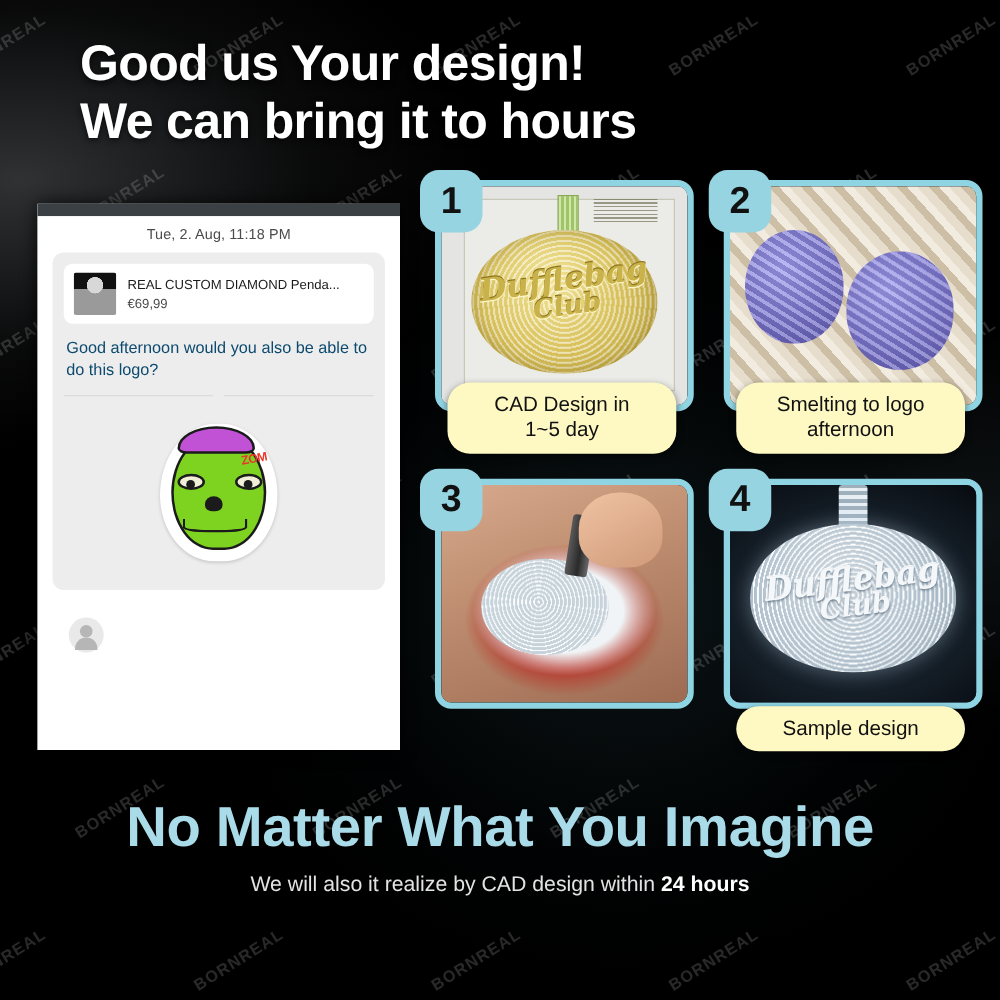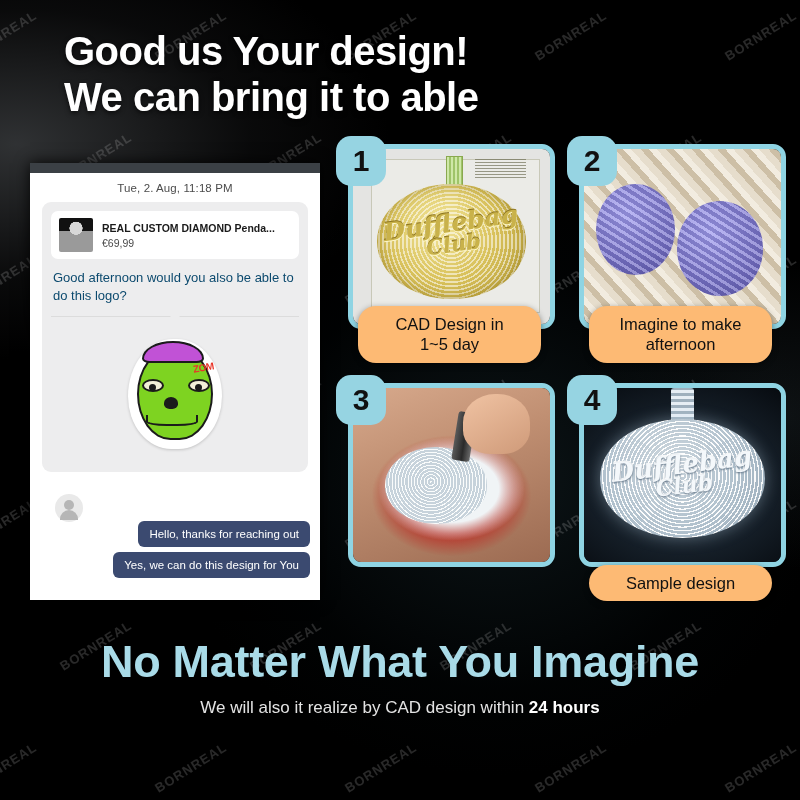--- a/index.html
+++ b/index.html
@@ -58,21 +58,21 @@
     display:flex; gap:9px; align-items:center;
   }
   #prod-thumb {
     width:34px; height:34px; flex:none; border-radius:2px;
     background:
       radial-gradient(circle at 50% 30%, #d8d8d8 0 22%, rgba(0,0,0,0) 23%),
       linear-gradient(#111 0 38%, #9a9a9a 38% 100%);
   }
   #prod-meta { min-width:0; }
   #prod-title {
-    font-size:10.5px; color:#1a1a1a; font-weight:700;
+    font-size:10.5px; color:#1a1a1a; font-weight:400;
     white-space:nowrap; overflow:hidden; text-overflow:clip;
   }
   #prod-price { font-size:10.5px; color:#4a4a4a; margin-top:3px; }
   #msg-in {
     font-size:13px; color:#0c4a6e; line-height:1.42;
     padding:10px 2px 8px;
   }
   #divider { height:1px; background:#dcdcdc; margin:2px 0 0; position:relative; }
   #divider::after {
     content:""; position:absolute; left:50%; top:-4px;
@@ -265,21 +265,21 @@
 
   .badge {
     position:absolute; left:0; top:0; z-index:4;
     width:50px; height:50px; border-radius:15px;
     background:#96d4e2;
     color:#111; font-size:30px; font-weight:bold;
     display:flex; align-items:center; justify-content:center;
   }
   .caption {
     position:absolute; left:22px; right:14px; bottom:0; z-index:4;
-    background:#fdba74; border-radius:18px;
+    background:#fef9c3; border-radius:18px;
     padding:8px 6px; text-align:center;
     font-size:16.5px; color:#111; line-height:1.22;
     box-shadow:0 2px 6px rgba(0,0,0,.45);
   }
 
   
   #foot { position:absolute; left:0; right:0; top:636px; text-align:center; z-index:6; }
   #foot-main {
     color:#a9dbe8; font-size:45px; font-weight:bold; letter-spacing:-.3px;
   }
@@ -322,21 +322,21 @@
     <div class="wm" style="left: 625px; top: 638px;">BORNREAL</div>
     <div class="wm" style="left: -40px; top: 760px;">BORNREAL</div>
     <div class="wm" style="left: 150px; top: 760px;">BORNREAL</div>
     <div class="wm" style="left: 340px; top: 760px;">BORNREAL</div>
     <div class="wm" style="left: 530px; top: 760px;">BORNREAL</div>
     <div class="wm" style="left: 720px; top: 760px;">BORNREAL</div>
   </div>
 
 <div id="headline">
   <div>Good us Your design!</div>
-  <div>We can bring it to able</div>
+  <div>We can bring it to hours</div>
 </div>
 
 <div id="chat">
   <div id="chat-topbar"></div>
   <div id="chat-body">
 
     <div id="chat-ts">Tue, 2. Aug, 11:18 PM</div>
 
     <div id="thread">
       <div id="prod-card">
@@ -356,24 +356,20 @@
         <div class="zom">ZOM</div>
         <div class="zeye l"></div>
         <div class="zeye r"></div>
         <div class="znose"></div>
         <div class="zmouth"></div>
       </div>
     </div>
 
     <div id="avatar"></div>
 
-    <div id="replies">
-      <div class="bubble">Hello, thanks for reaching out</div>
-      <div class="bubble">Yes, we can do this design for You</div>
-    </div>
   </div>
 </div>
 
 <div id="grid">
 
   <div class="card">
     <div class="frame">
       <div class="photo cad">
         <div class="sheet"></div>
         <div class="notes"></div>
@@ -394,21 +390,21 @@
 
   <div class="card">
     <div class="frame">
       <div class="photo wax">
         <div class="blob1"></div>
         <div class="blob2"></div>
       </div>
     </div>
     <div class="badge">2</div>
     <div class="caption">
-      <div>Imagine to make</div>
+      <div>Smelting to logo</div>
       <div>afternoon</div>
     </div>
   </div>
 
   <div class="card">
     <div class="frame">
       <div class="photo hands">
         <div class="stoneplate"></div>
         <div class="tool"></div>
         <div class="finger"></div>

